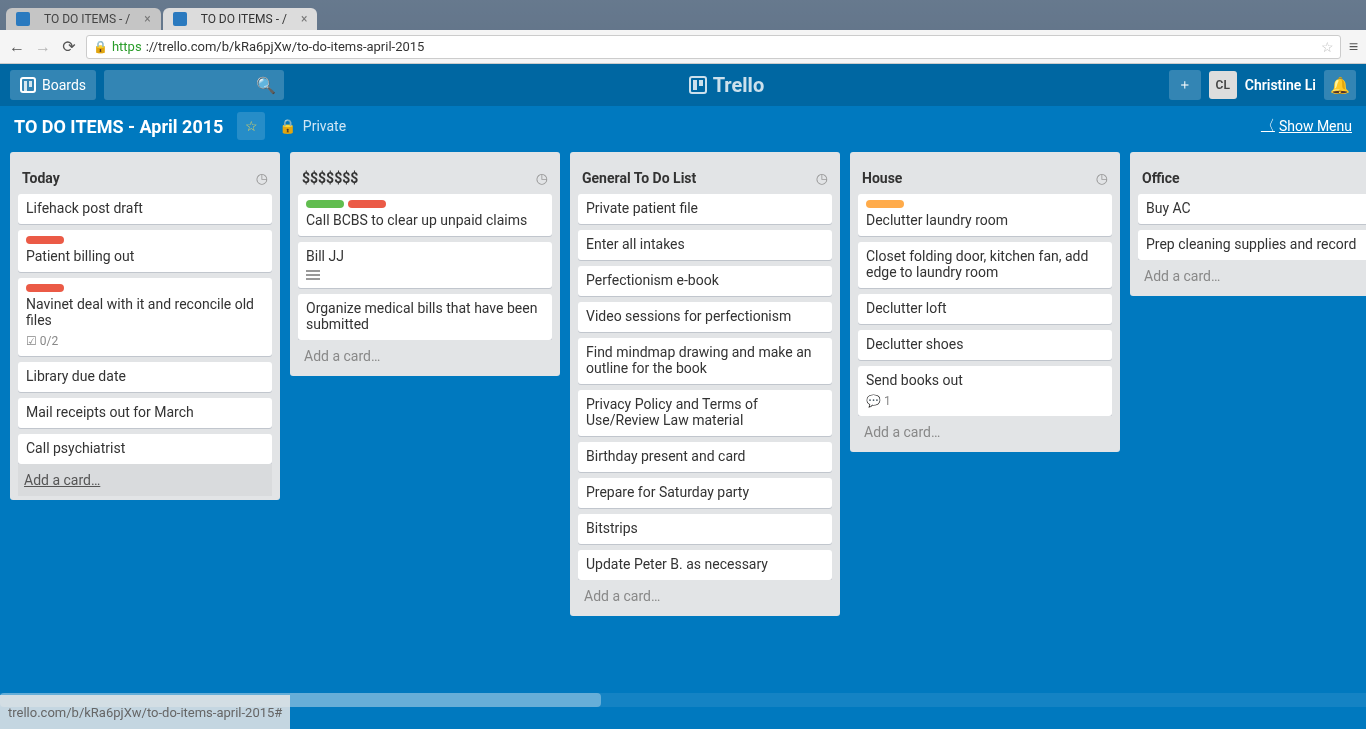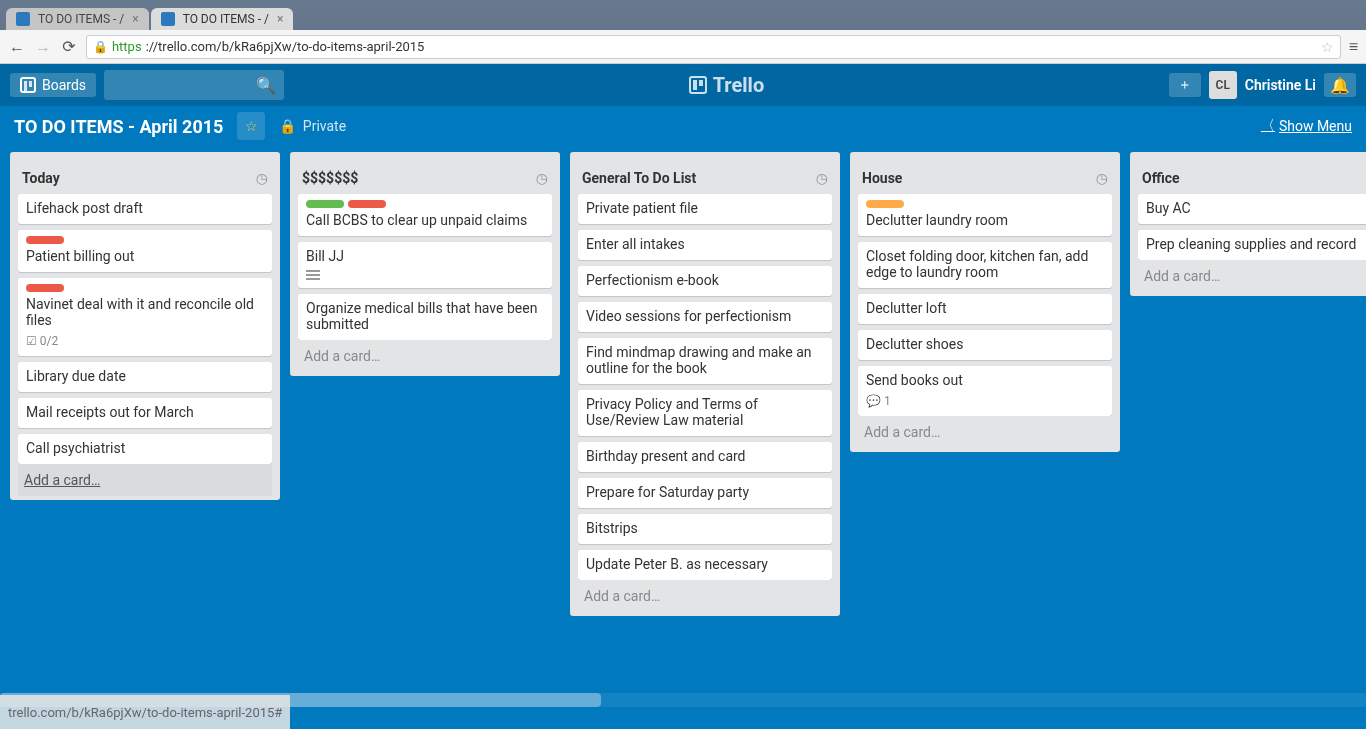--- a/index.html
+++ b/index.html
@@ -1,33 +1,33 @@
 <!DOCTYPE html>
 <html><head>
 <meta charset="utf-8">
 <style>
   * { box-sizing: border-box; margin: 0; padding: 0; font-family: -apple-system, BlinkMacSystemFont, "Segoe UI", Roboto, Helvetica, Arial, sans-serif; }
   html, body { width: 1366px; height: 729px; overflow: hidden; background: #3a3a3a; }
   .chrome-top { height: 64px; background: linear-gradient(#7a8aa0,#6a7a90); position: relative; }
   .tabstrip { height: 30px; display:flex; align-items:flex-end; padding-left:6px; padding-top:4px; gap:0; background: rgba(90,110,130,.6); }
-  .tab { display:flex; align-items:center; gap:8px; padding:4px 10px; font-size:12px; color:#333; background:#dcdcdc; border-top-left-radius:6px; border-top-right-radius:6px; margin-right:2px; max-width:180px; }
+  .tab { display:flex; align-items:center; gap:14px; padding:4px 10px; font-size:12px; color:#333; background:#dcdcdc; border-top-left-radius:6px; border-top-right-radius:6px; margin-right:2px; max-width:180px; }
   .tab.inactive { background:#c5c5c5; color:#444; }
   .tab .favicon { width:14px; height:14px; background:#2b7abf; border-radius:2px; display:inline-block; }
   .tab .close { font-size:12px; color:#777; }
   .addrbar { height:34px; background:#f5f5f5; display:flex; align-items:center; padding:0 8px; gap:8px; border-bottom:1px solid #ccc; }
   .navicon { width:18px; height:18px; display:inline-flex; align-items:center; justify-content:center; color:#555; font-size:16px; }
   .url { flex:1; height:24px; background:#fff; border:1px solid #ccc; border-radius:3px; display:flex; align-items:center; padding:0 6px; font-size:13px; color:#333; gap:4px; }
   .url .lock { color:#2a9d2a; font-size:12px; }
   .url .https { color:#2a9d2a; }
   .url .star { color:#bbb; font-size:14px; margin-left:auto; }
   .hamburger { font-size:16px; color:#555; }
 
   .app { height: calc(729px - 64px); background:#0079bf; display:flex; flex-direction:column; }
   .topbar { height:42px; display:flex; align-items:center; padding:0 10px; gap:8px; background:rgba(0,0,0,.15); color:#fff; }
-  .btn { background:rgba(255,255,255,.2); border-radius:3px; height:24px; display:flex; align-items:center; padding:0 10px; font-size:14px; color:#fff; gap:6px; cursor:pointer; }
+  .btn { background:rgba(255,255,255,.2); border-radius:3px; height:30px; display:flex; align-items:center; padding:0 10px; font-size:14px; color:#fff; gap:6px; cursor:pointer; }
   .search { width:180px; height:30px; background:rgba(255,255,255,.2); border-radius:3px; display:flex; align-items:center; justify-content:flex-end; padding:0 8px; color:#fff; }
   .logo { margin:0 auto; display:flex; align-items:center; gap:6px; font-weight:700; font-size:20px; color:rgba(255,255,255,.8); }
   .logo-mark { width:18px; height:18px; border:2px solid rgba(255,255,255,.8); border-radius:3px; display:inline-flex; }
   .logo-mark::before { content:""; width:5px; height:10px; background:rgba(255,255,255,.8); margin:2px; }
   .logo-mark::after { content:""; width:5px; height:6px; background:rgba(255,255,255,.8); margin:2px 2px 2px 0; }
   .avatar { width:28px; height:28px; background:#ddd; color:#444; font-size:12px; font-weight:600; display:flex; align-items:center; justify-content:center; border-radius:3px; }
   .username { font-size:14px; font-weight:600; }
   .bell { font-size:16px; }
 
   .boardbar { height:40px; display:flex; align-items:center; padding:0 14px; gap:14px; color:#fff; }

